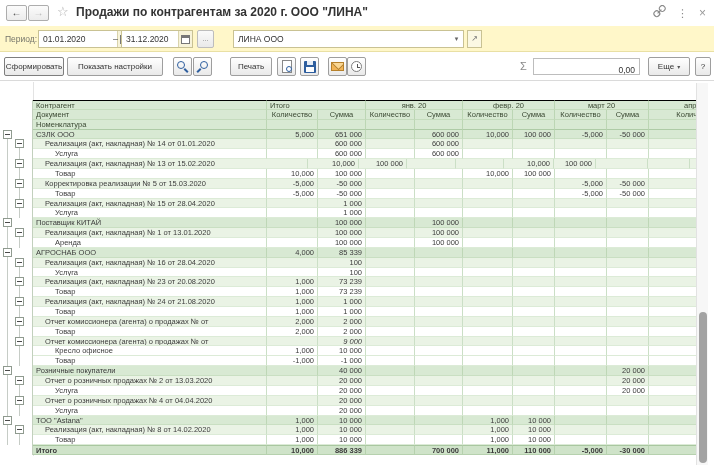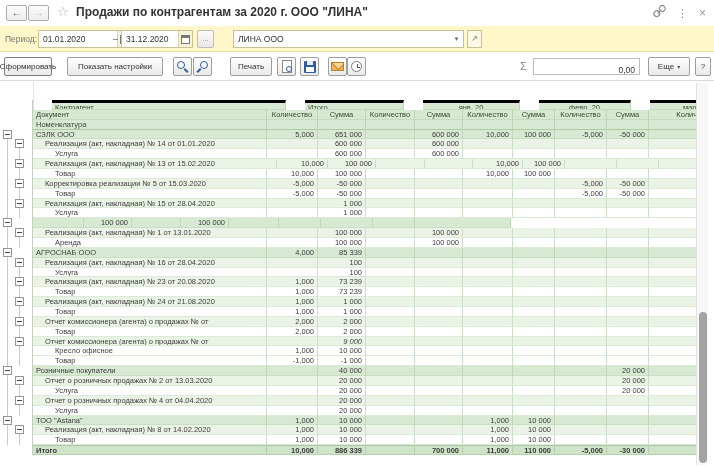--- a/index.html
+++ b/index.html
@@ -41,21 +41,21 @@
   #org-value { flex:1; font-size:8.5px; color:#333; padding-left:4px; white-space:nowrap; overflow:hidden; }
   #org-dd { flex:none; width:13px; text-align:center; font-size:7px; color:#666; }
   #org-open { position:absolute; left:467px; top:4px; width:15px; height:18px; border:1px solid #C9C293;
               background:#FBF8E3; font-size:8px; color:#777; text-align:center; line-height:16px; cursor:pointer; }
 
   
   #toolbar { position:absolute; left:0; top:52px; width:714px; height:29px; background:#fff; border-bottom:1px solid #DADADA; }
   .tbtn { position:absolute; top:5px; height:19px; border:1px solid #9E9E9E; border-radius:2px;
           background:linear-gradient(#FFFFFF,#E9E9E9); font-size:8px; color:#333; text-align:center;
           font-family:"Liberation Sans",sans-serif; cursor:pointer; display:flex; align-items:center; justify-content:center; }
-  #btn-generate { left:4px; width:48px; border-color:#7E7E7E; }
+  #btn-generate { left:4px; width:60px; border-color:#7E7E7E; }
   #btn-settings { left:67px; width:96px; }
   #btn-search  { left:173px; width:19px; }
   #btn-search2 { left:193px; width:19px; }
   #btn-print   { left:230px; width:42px; }
   #btn-preview { left:277px; width:19px; }
   #btn-save    { left:300px; width:19px; }
   #btn-mail    { left:328px; width:19px; }
   #btn-clock   { left:347px; width:19px; }
   #sum-sigma { position:absolute; left:520px; top:8px; font-size:11px; color:#8A8A8A; }
   #sum-field { left:533px; width:107px; height:17px; top:6px; position:absolute; background:#fff; border:1px solid #BDBDBD; }
@@ -89,21 +89,21 @@
 
   
   #report-area { position:absolute; left:0; top:81px; width:714px; height:385px; background:#fff; }
   #gutter-guide { position:absolute; left:33px; top:1px; width:1px; height:374px; background:#E3E3E3; }
   #report-grid { position:absolute; left:0; top:19px; width:696px; height:356px; overflow:hidden; }
   .trow { display:flex; width:745px; height:9.861px; position:relative; }
   .gut { position:relative; flex:none; width:33px; background:#fff; border-right:1px solid #C2D0BD; }
   .cell { flex:none; border-right:1px solid #CBDFC6; border-bottom:1px solid #DCEBD7; font-size:7.5px;
           line-height:9.3px; white-space:nowrap; overflow:hidden; padding:0 3px; color:#3C3C3C; height:100%; }
   .hdr { background:#D8E9D3; border-right-color:#BCD6B4; border-bottom-color:#C5DCBD; color:#3A4832; }
-  .top .cell { border-top:3px solid #000000;margin-left:19px; }
+  .top .cell { border-top:1px solid #000000; }
   .ctr { text-align:center; }
   .num { text-align:right; }
   .lab { text-align:left; }
   .r1 .cell { background:#D8E9D3; border-right-color:#BED7B6; border-bottom-color:#C9DFC2; }
   .r2 .cell { background:#EAF3E5; }
   .r3 .cell { background:#FFFFFF; }
   .rt .cell { background:#CFE3C9; font-weight:bold; border-top:1px solid #A9C7A0;
               border-right-color:#B6D1AE; border-bottom-color:#B6D1AE; }
   .lv1 { padding-left:3px; } .lv2 { padding-left:12px; } .lv3 { padding-left:22px; } .lv9 { padding-left:3px; }
   .hdrB { border-bottom-color:#AECBA6; }
@@ -283,21 +283,21 @@
           <div class="cell num" style="width: 52px;"></div>
           <div class="cell num" style="width: 42px;"></div>
           <div class="cell num" style="width: 96px;"></div>
         </div>
         <div class="trow r2">
           <div class="gut" style="width: 33px;">
             <span class="gline" style="left: 7px;"></span>
             <span class="gline" style="left: 19px;"></span>
             <span class="gbox" style="left: 15px;"></span>
           </div>
-          <div class="cell lab lv2" style="width: 244px;">Реализация (акт, накладная) № 13 от 15.02.2020</div>
+          <div class="cell lab lv2" style="width: 275px;">Реализация (акт, накладная) № 13 от 15.02.2020</div>
           <div class="cell num" style="width: 51px;">10,000</div>
           <div class="cell num" style="width: 48px;">100 000</div>
           <div class="cell num" style="width: 49px;"></div>
           <div class="cell num" style="width: 48px;"></div>
           <div class="cell num" style="width: 50px;">10,000</div>
           <div class="cell num" style="width: 42px;">100 000</div>
           <div class="cell num" style="width: 52px;"></div>
           <div class="cell num" style="width: 42px;"></div>
           <div class="cell num" style="width: 96px;"></div>
         </div>
@@ -381,20 +381,21 @@
           <div class="cell num" style="width: 42px;"></div>
           <div class="cell num" style="width: 52px;"></div>
           <div class="cell num" style="width: 42px;"></div>
           <div class="cell num" style="width: 96px;"></div>
         </div>
         <div class="trow r1">
           <div class="gut" style="width: 33px;">
             <span class="gline" style="left: 7px;"></span>
             <span class="gbox" style="left: 3px;"></span>
           </div>
+          <div class="cell lab lv1" style="width: 234px;">Поставщик КИТАЙ</div>
           <div class="cell num" style="width: 51px;"></div>
           <div class="cell num" style="width: 48px;">100 000</div>
           <div class="cell num" style="width: 49px;"></div>
           <div class="cell num" style="width: 48px;">100 000</div>
           <div class="cell num" style="width: 50px;"></div>
           <div class="cell num" style="width: 42px;"></div>
           <div class="cell num" style="width: 52px;"></div>
           <div class="cell num" style="width: 42px;"></div>
           <div class="cell num" style="width: 96px;"></div>
         </div>

